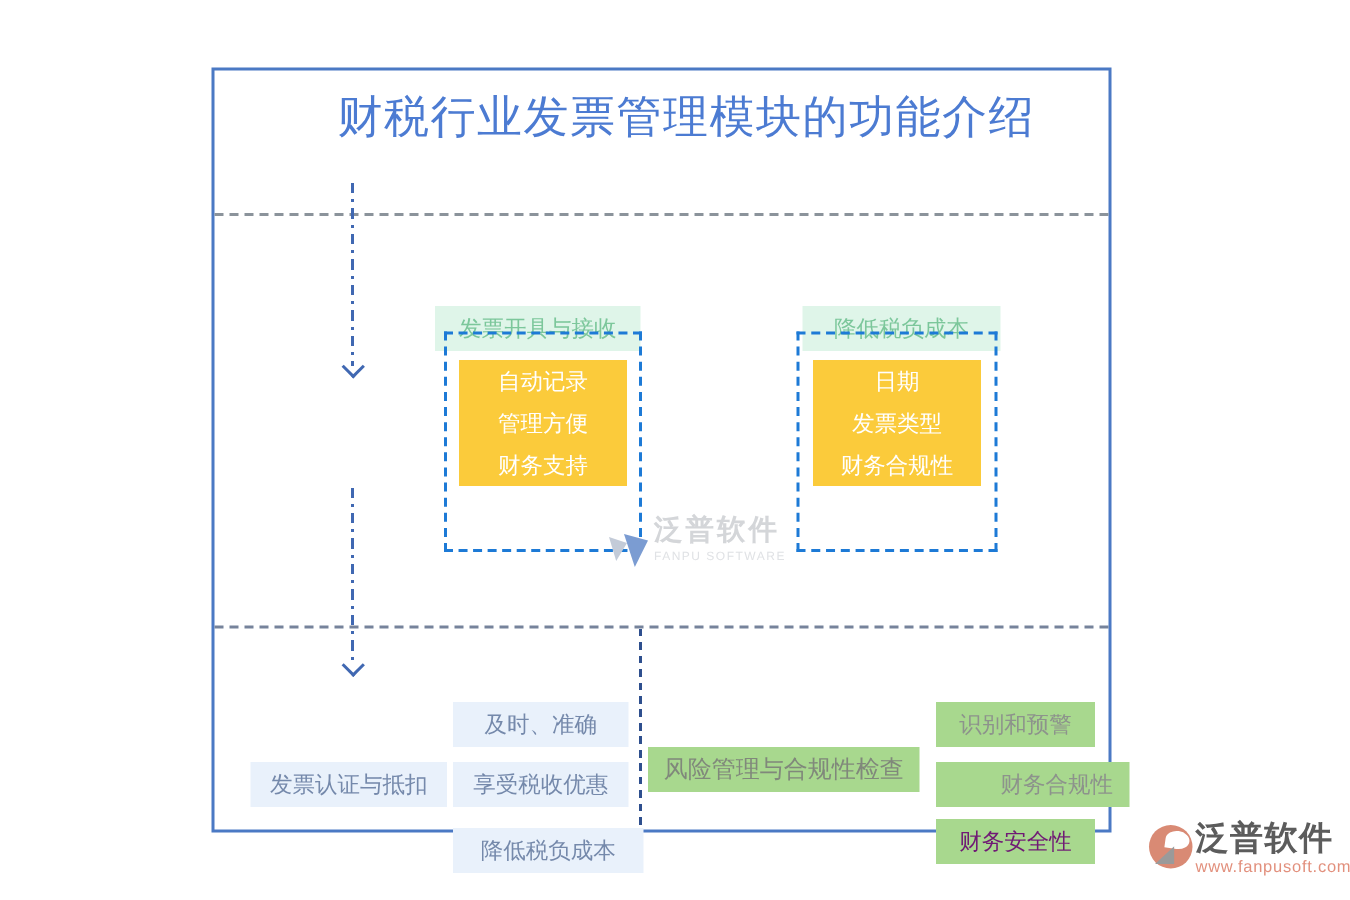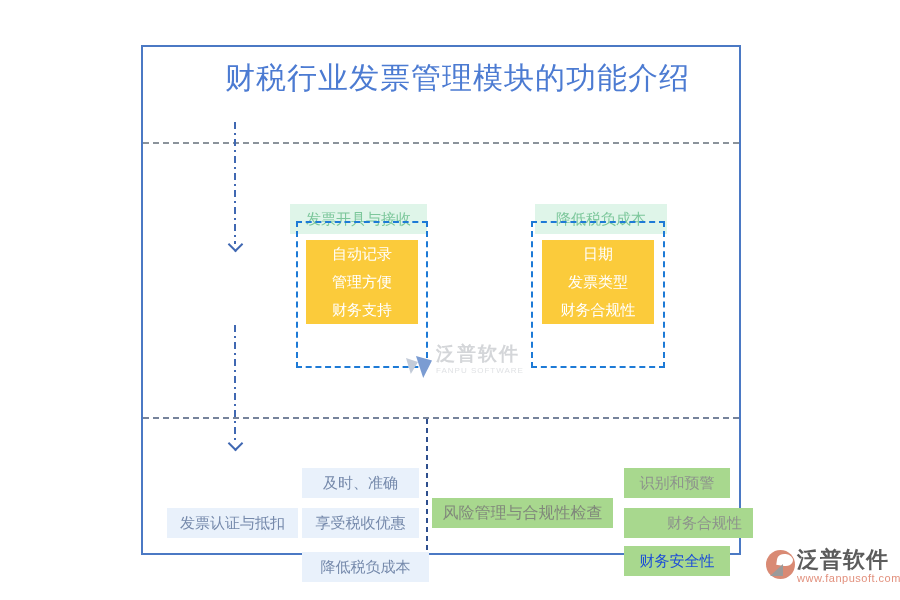--- a/index.html
+++ b/index.html
@@ -56,21 +56,21 @@
   }
   .blue-box{background:#e9f1fb;color:#7589ab;}
   .bleft{left:167px;top:472px;width:131px;height:30px;}
   .bb1{left:302px;top:432px;width:117px;height:30px;}
   .bb2{left:302px;top:472px;width:117px;height:30px;}
   .bb3{left:302px;top:516px;width:127px;height:30px;}
   .green-box{background:#a8d88e;color:#80887b;}
   .grisk{left:432px;top:462px;width:181px;height:30px;font-size:16px;}
   .gb1{left:624px;top:432px;width:106px;height:30px;color:#8d938c;}
   .gb2{left:624px;top:472px;width:129px;height:30px;color:#8d938c;padding-left:32px;}
-  .gb3{left:624px;top:510px;width:106px;height:30px;color:#1d4ed8;}
+  .gb3{left:624px;top:510px;width:106px;height:30px;color:#701a75;}
   
   .watermark{position:absolute;left:406px;top:344px;display:flex;align-items:flex-start;}
   .wm-glyph{position:relative;width:26px;height:24px;margin-top:12px;}
   .wm-glyph .t1{
     position:absolute;left:0;top:2px;width:12px;height:16px;background:#c3cbd8;
     clip-path:polygon(0 0,100% 25%,40% 100%);
   }
   .wm-glyph .t2{
     position:absolute;left:10px;top:0;width:16px;height:22px;background:#7b9cd2;
     clip-path:polygon(0 0,100% 20%,45% 100%);

